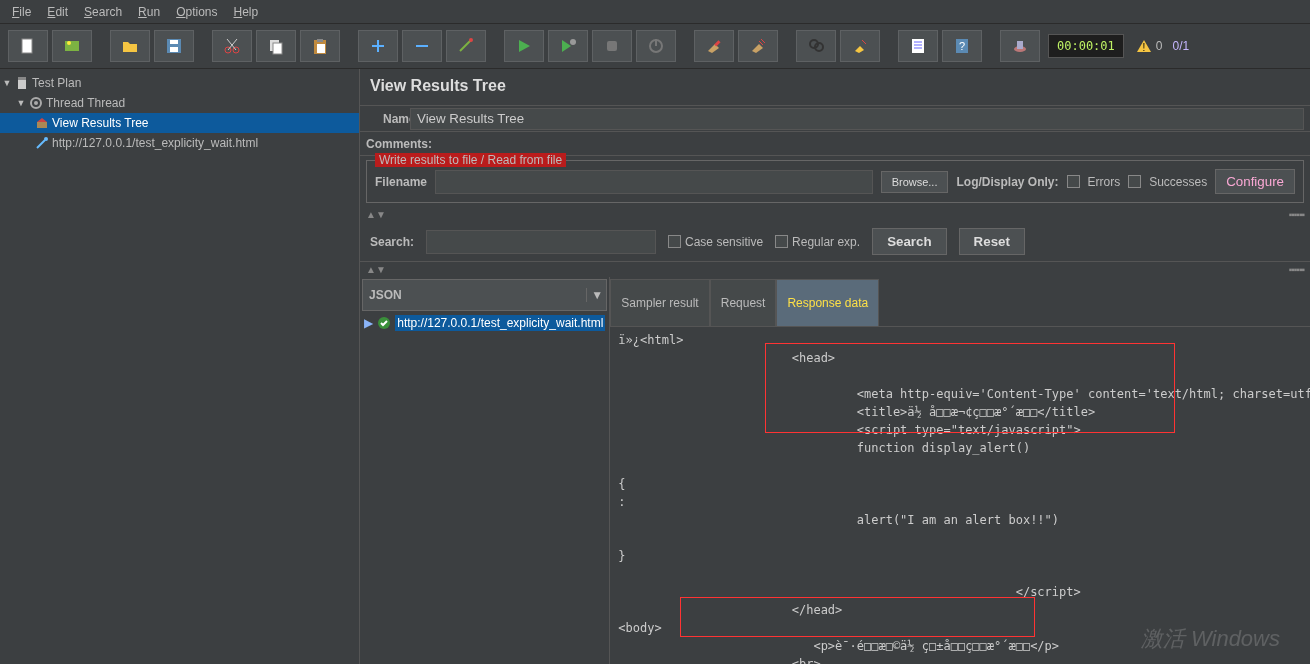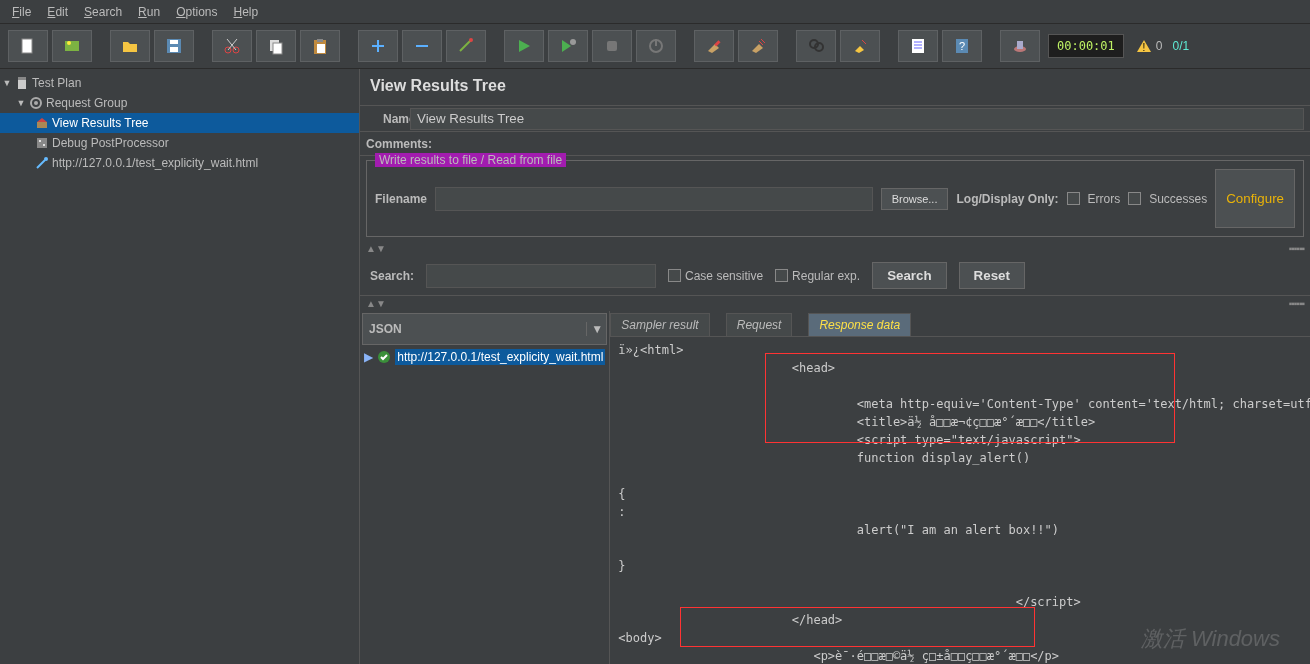--- a/index.html
+++ b/index.html
@@ -7,45 +7,45 @@
 
 .menubar { height: 24px; background: #3c3f41; border-bottom: 1px solid #2b2b2b; display: flex; align-items: center; padding: 0 4px; }
 .menubar span { padding: 3px 8px; cursor: pointer; }
 .menubar span u { text-decoration: underline; }
 
 .toolbar { height: 45px; background: #3c3f41; border-bottom: 1px solid #2b2b2b; display: flex; align-items: center; gap: 4px; padding: 0 8px; }
 .tb-btn { width: 40px; height: 32px; background: #4c5052; border: 1px solid #5e6163; display: flex; align-items: center; justify-content: center; cursor: pointer; }
 .tb-sep { width: 10px; }
 .tb-timer { background: #1e1e1e; color: #bef264; padding: 4px 8px; border: 1px solid #555; font-family: monospace; margin-left: 4px; }
 .tb-warn { display: flex; align-items: center; gap: 4px; margin-left: 8px; }
-.tb-count { color: #5eead4; margin-left: 6px; }
+.tb-count { color: #c4b5fd; margin-left: 6px; }
 
 .main { display: flex; height: calc(100% - 69px); }
 .tree-panel { width: 360px; background: #3c3f41; border-right: 1px solid #555; padding-top: 4px; }
 .tree-row { display: flex; align-items: center; height: 20px; padding-left: 4px; gap: 2px; cursor: pointer; }
 .tree-row.sel { background: #0d5a9c; color: #fff; }
 .tree-toggle { width: 10px; height: 10px; color: #bbb; font-size: 9px; display: inline-flex; align-items: center; justify-content: center; }
 .tree-icon { width: 16px; height: 16px; display: inline-flex; align-items: center; justify-content: center; }
 .tree-label { white-space: nowrap; }
 
 .content { flex: 1; background: #3c3f41; display: flex; flex-direction: column; overflow: hidden; }
 .content-header { font-size: 16px; font-weight: bold; color: #ddd; padding: 8px 10px 10px; border-bottom: 1px solid #555; }
 .prop-row { display: flex; align-items: center; border-bottom: 1px solid #555; height: 26px; }
 .prop-label { width: 50px; font-weight: bold; padding: 0 23px; }
 .prop-input { flex: 1; background: #45494a; color: #ccc; border: 1px solid #555; height: 22px; padding: 0 6px; margin-right: 6px; }
 .comments-row { display: flex; align-items: center; border-bottom: 1px solid #555; height: 24px; padding: 0 6px; font-weight: bold; }
 
 .fieldset { border: 1px solid #666; margin: 4px 6px; padding: 8px 8px; position: relative; }
-.fs-legend { position: absolute; top: -8px; left: 8px; background: #a21caf; padding: 0 4px; font-size: 12px; color: #bbb; }
+.fs-legend { position: absolute; top: -8px; left: 8px; background: #b91c1c; padding: 0 4px; font-size: 12px; color: #bbb; }
 .file-row { display: flex; align-items: center; gap: 8px; }
 .file-input { flex: 1; background: #45494a; border: 1px solid #555; height: 24px; }
 .browse-btn { background: #4c5052; border: 1px solid #666; color: #ddd; padding: 4px 10px; cursor: pointer; font-size: 11px; text-align: center; }
 .logdisp { display: flex; align-items: center; gap: 8px; text-align: center; }
 .chk { width: 13px; height: 13px; border: 1px solid #888; background: #45494a; }
-.config-btn { background: #4c5052; border: 1px solid #666; color: #eab308; padding: 21px 10px; cursor: pointer; }
+.config-btn { background: #4c5052; border: 1px solid #666; color: #f9a8d4; padding: 4px 10px; cursor: pointer; }
 
 .updown { display: flex; gap: 0; padding: 2px 6px; }
 .updown span { color: #888; font-size: 10px; }
 .gripper { margin-left: auto; color: #666; font-size: 10px; letter-spacing: -1px; }
 
 .search-row { display: flex; align-items: center; gap: 12px; padding: 6px 10px; border-bottom: 1px solid #555; }
 .search-label { font-weight: bold; }
 .search-input { width: 230px; background: #45494a; border: 1px solid #555; height: 24px; padding: 0 6px; color: #ccc; }
 .search-chk { display: flex; align-items: center; gap: 4px; }
 .sbtn { background: #4c5052; border: 1px solid #666; color: #ddd; padding: 5px 14px; cursor: pointer; font-weight: bold; }
@@ -53,21 +53,21 @@
 .result-area { flex: 1; display: flex; overflow: hidden; }
 .left-list { width: 282px; display: flex; flex-direction: column; border-right: 1px solid #555; }
 .json-dd { display: flex; align-items: center; justify-content: space-between; background: #4c5052; border: 1px solid #666; height: 32px; padding: 0 6px; font-weight: bold; margin: 2px; }
 .dd-arrow { width: 14px; text-align: center; border-left: 1px solid #666; padding-left: 4px; }
 .sample-list { flex: 1; background: #3c3f41; }
 .sample-row { display: flex; align-items: center; height: 20px; padding: 0 4px; gap: 4px; }
 .sample-url { background: #0d5a9c; color: #fff; padding: 1px 2px; }
 
 .right-tabs { flex: 1; display: flex; flex-direction: column; }
 .tab-hdr { display: flex; border-bottom: 1px solid #555; background: #3c3f41; padding-top: 2px; }
-.tab { padding: 4px 10px; background: #45494a; border: 1px solid #555; border-bottom: none; margin-right: 16px; cursor: pointer; font-style: italic; }
+.tab { padding: 16px 10px; background: #45494a; border: 1px solid #555; border-bottom: none; margin-right: 0; cursor: pointer; }
 .tab.active { background: #5a6b7a; color: #fde047; }
 .response-body { flex: 1; background: #3c3f41; padding: 6px 8px; font-family: Consolas, monospace; font-size: 12px; color: #ccc; overflow: auto; position: relative; }
 .response-body .line { white-space: pre; min-height: 18px; }
 .redbox { border: 1px solid #ff3333; position: absolute; }
 .watermark { position: absolute; right: 30px; bottom: 10px; color: rgba(200,200,200,0.25); font-size: 22px; pointer-events: none; font-style: italic; }
 svg { display: block; }
 </style>
 </head>
 <body>
 
@@ -243,40 +243,30 @@
       <span class="tree-label">Test Plan</span>
     </div>
     <div class="tree-row" style="padding-left:16px">
       <span class="tree-toggle">▼</span>
       <span class="tree-icon">
           <svg width="14" height="14">
             <circle cx="7" cy="7" r="5" fill="none" stroke="#aaa" stroke-width="2"></circle>
             <circle cx="7" cy="7" r="2" fill="#aaa"></circle>
           </svg>
         </span>
-      <span class="tree-label">Request Group</span>
+      <span class="tree-label">Thread Thread</span>
     </div>
     <div class="tree-row sel" style="padding-left:34px">
       <span class="tree-icon">
           <svg width="14" height="14">
             <rect x="2" y="6" width="10" height="6" fill="#a85"></rect>
             <polygon points="2,6 7,2 12,6" fill="#c44"></polygon>
           </svg>
         </span>
       <span class="tree-label">View Results Tree</span>
-    </div>
-    <div class="tree-row" style="padding-left:34px">
-      <span class="tree-icon">
-          <svg width="14" height="14">
-            <rect x="2" y="2" width="10" height="10" fill="#888"></rect>
-            <circle cx="5" cy="5" r="1" fill="#fff"></circle>
-            <circle cx="9" cy="9" r="1" fill="#fff"></circle>
-          </svg>
-        </span>
-      <span class="tree-label">Debug PostProcessor</span>
     </div>
     <div class="tree-row" style="padding-left:34px">
       <span class="tree-icon">
           <svg width="14" height="14">
             <line x1="2" y1="12" x2="10" y2="4" stroke="#6bf" stroke-width="2"></line>
             <circle cx="11" cy="3" r="2" fill="#6bf"></circle>
           </svg>
         </span>
       <span class="tree-label">http://127.0.0.1/test_explicity_wait.html</span>
     </div>

